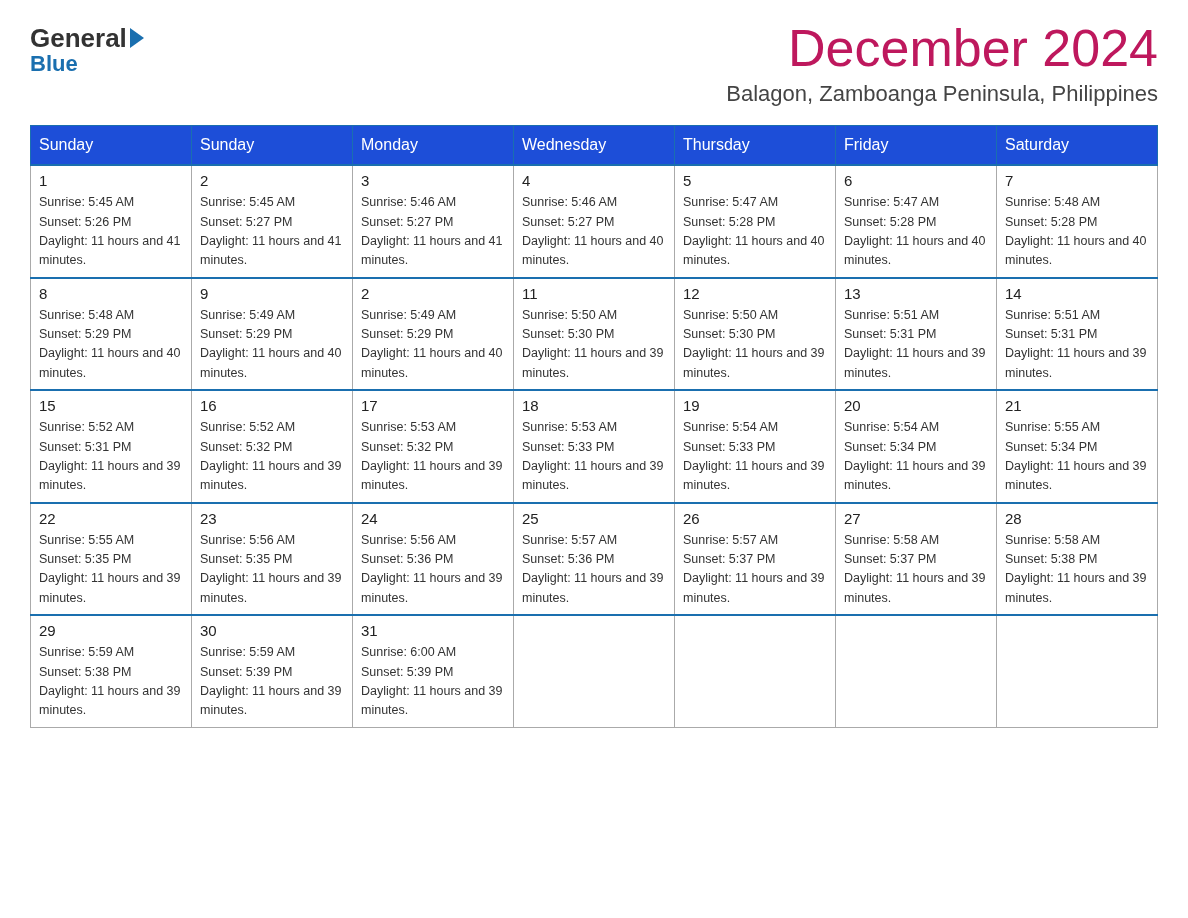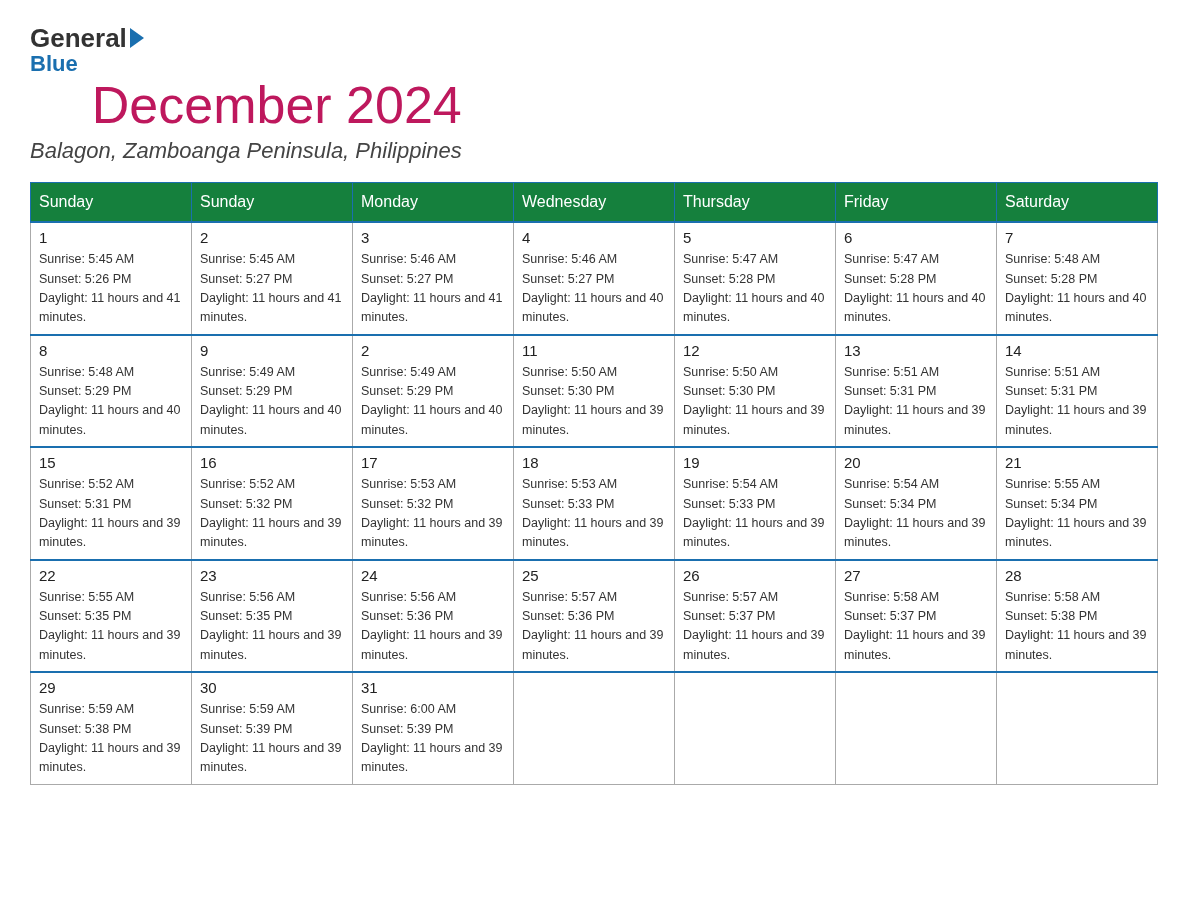--- a/index.html
+++ b/index.html
@@ -8,21 +8,20 @@
       font-family: Arial, sans-serif;
       width: 1188px;
       min-height: 918px;
       padding: 20px 30px;
     }
     .header-area {
       display: flex;
       justify-content: space-between;
       align-items: flex-start;
       margin-bottom: 18px;
-      flex-direction: column;
     }
     .logo-area {
       display: flex;
       flex-direction: column;
       align-items: flex-start;
       padding-top: 5px;
     }
     .logo-text {
       font-size: 26px;
       font-weight: bold;
@@ -54,29 +53,28 @@
     .month-title {
       font-size: 52px;
       font-weight: normal;
       color: #be185d;
       line-height: 1.1;
     }
     .location-title {
       font-size: 22px;
       color: #444;
       margin-top: 4px;
-      font-style: italic;
     }
     .calendar-table {
       width: 100%;
       border-collapse: collapse;
       table-layout: fixed;
     }
     .calendar-table thead tr th {
-      background-color: #15803d;
+      background-color: #1d4ed8;
       color: #ffffff;
       padding: 10px 8px;
       font-size: 16px;
       font-weight: normal;
       text-align: left;
       border: 1px solid #1a6faf;
     }
     .calendar-table tbody tr td {
       border: 1px solid #aaaaaa;
       vertical-align: top;

